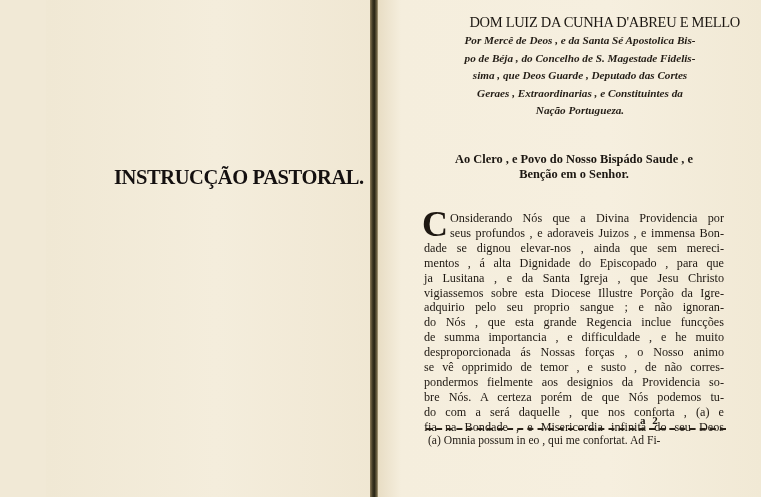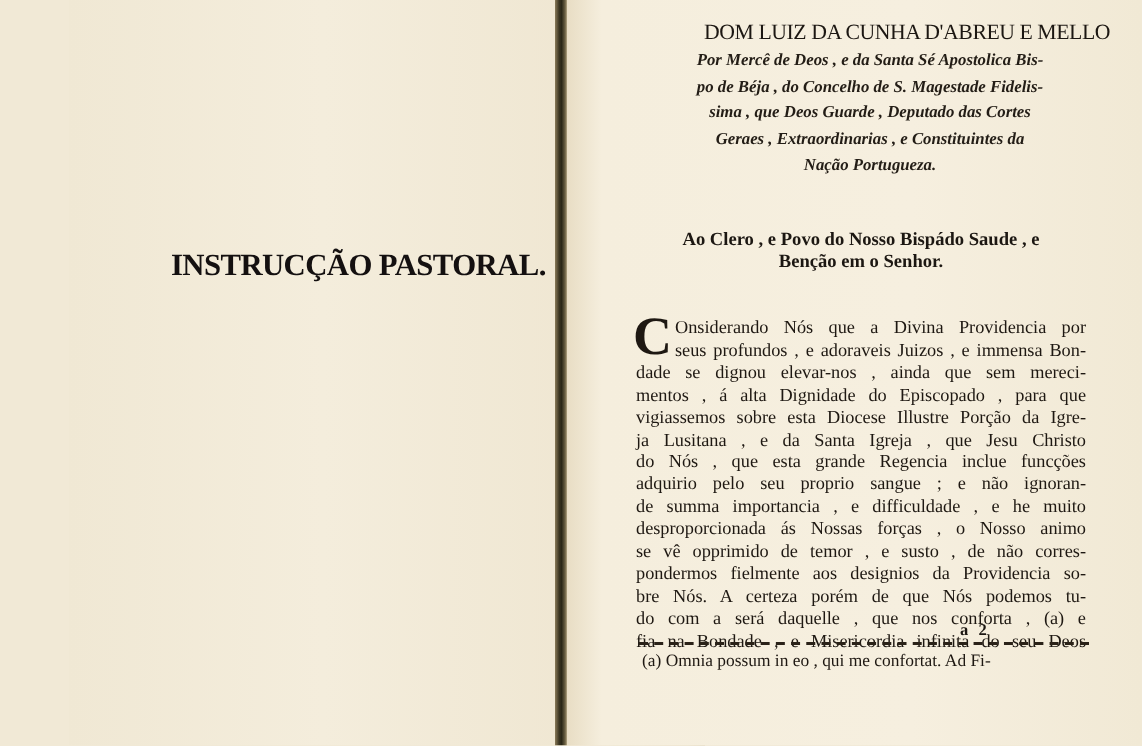--- a/index.html
+++ b/index.html
@@ -87,24 +87,24 @@
   <div>Ao Clero , e Povo do Nosso Bispádo Saude , e</div>
   <div>Benção em o Senhor.</div>
 </div>
 
 <div class="body-text">
   <span class="dropcap">C</span>
   <span class="line">Onsiderando Nós que a Divina Providencia por</span>
   <span class="line">seus profundos , e adoraveis Juizos , e immensa Bon-</span>
   <span class="line">dade se dignou elevar-nos , ainda que sem mereci-</span>
   <span class="line">mentos , á alta Dignidade do Episcopado , para que</span>
+  <span class="line">ja Lusitana , e da Santa Igreja , que Jesu Christo</span>
   <span class="line">vigiassemos sobre esta Diocese Illustre Porção da Igre-</span>
-  <span class="line">ja Lusitana , e da Santa Igreja , que Jesu Christo</span>
+  <span class="line">adquirio pelo seu proprio sangue ; e não ignoran-</span>
   <span class="line">do Nós , que esta grande Regencia inclue funcções</span>
-  <span class="line">adquirio pelo seu proprio sangue ; e não ignoran-</span>
   <span class="line">de summa importancia , e difficuldade , e he muito</span>
   <span class="line">desproporcionada ás Nossas forças , o Nosso animo</span>
   <span class="line">se vê opprimido de temor , e susto , de não corres-</span>
   <span class="line">pondermos fielmente aos designios da Providencia so-</span>
   <span class="line">bre Nós. A certeza porém de que Nós podemos tu-</span>
   <span class="line">do com a será daquelle , que nos conforta , (a) e</span>
   <span class="line">fia na Bondade , e Misericordia infinita do seu Deos</span>
 </div>
 
 <div class="signature">a 2</div>

